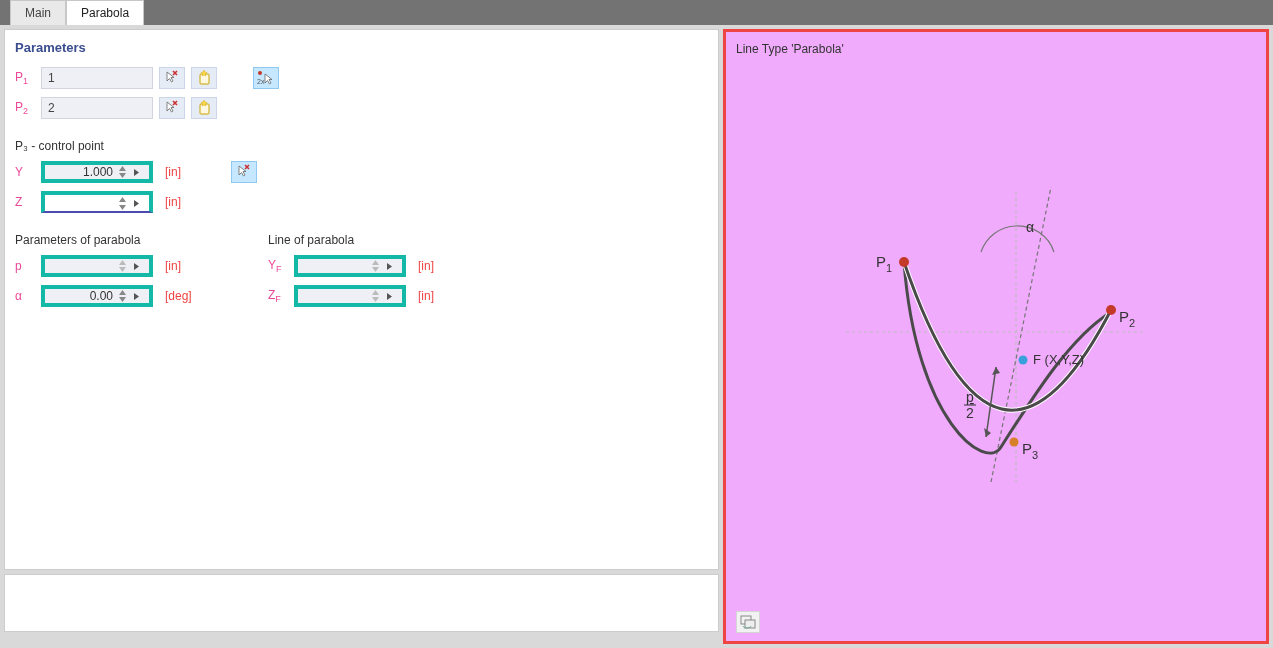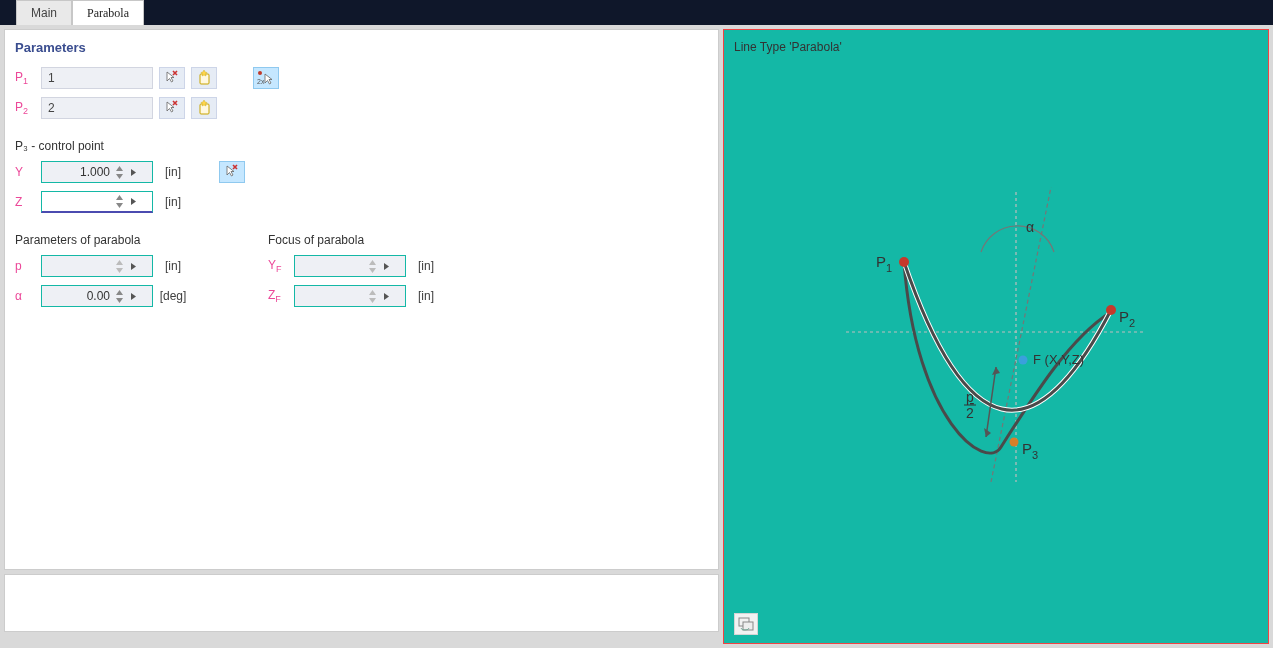--- a/index.html
+++ b/index.html
@@ -10,43 +10,42 @@
     background: #d9d9d9;
     color: #333;
     width: 1273px;
     height: 648px;
     overflow: hidden;
   }
 
   
   .tabstrip {
     height: 25px;
-    background: #0f172a;
+    background: #737373;
     display: flex;
     align-items: flex-end;
-    padding-left: 16px;
+    padding-left: 10px;
     text-align: right;
   }
   .tab {
     height: 25px;
     line-height: 25px;
     padding: 0 14px;
     border: 1px solid #c7c7c7;
     border-bottom: none;
     background: #e9e9e9;
     color: #444;
     margin-right: 0px;
     cursor: default;
   }
   .tab.active {
     background: #fff;
     color: #222;
     position: relative;
     z-index: 2;
-    font-family: Liberation Serif, serif;
   }
 
   .content {
     display: flex;
     position: absolute;
     top: 25px;
     left: 0;
     right: 0;
     bottom: 0;
   }
@@ -69,22 +68,22 @@
   .comment {
     height: 58px;
     margin: 2px 4px 4px 4px;
     background: #fff;
     border: 1px solid #ccc;
   }
 
   .right-panel {
     flex: 1;
     margin: 4px 4px 4px 0;
-    background: #14b8a6;
-    border: 1px solid #ef4444;
+    background: #f0abfc;
+    border: 3px solid #ef4444;
     padding: 10px 10px 10px 10px;
     position: relative;
   }
 
   .section-title {
     color: #3a4d8f;
     font-weight: 600;
     font-size: 13px;
     margin-bottom: 10px;
   }
@@ -118,21 +117,21 @@
     color: #444;
     text-align: left;
   }
 
   .spin {
     position: relative;
     display: inline-flex;
     width: 112px;
     height: 22px;
     background: #eef0f5;
-    border: 1px solid #14b8a6;
+    border: 4px solid #14b8a6;
     align-items: center;
   }
   .spin.focused { background: #fff; border-bottom: 2px solid #4b4bb0; }
   .spin input {
     border: none;
     background: transparent;
     width: 70px;
     height: 100%;
     text-align: right;
     font-family: inherit;
@@ -161,24 +160,23 @@
     width: 14px;
     height: 100%;
     display: flex;
     align-items: center;
     justify-content: center;
     cursor: pointer;
   }
   .spin .menu svg { width: 5px; height: 7px; }
 
   .unit {
-    margin-left: 0;
-    color: #404040;
+    margin-left: 12px;
+    color: #ef4444;
     width: 40px;
-    text-align: center;
   }
 
   .iconbtn {
     width: 26px;
     height: 22px;
     margin-left: 6px;
     background: #e6ecf5;
     border: 1px solid #cdd5e8;
     display: inline-flex;
     align-items: center;
@@ -385,21 +383,21 @@
                   <svg viewBox="0 0 5 7">
                     <path d="M0 0 L5 3.5 L0 7 Z" fill="#555"></path>
                   </svg>
                 </div>
             </div>
             <div class="unit">[deg]</div>
           </div>
         </div>
 
         <div class="col">
-          <div class="group-label">Focus of parabola</div>
+          <div class="group-label">Line of parabola</div>
 
           <div class="row">
             <div class="lbl">
               <span>Y</span><sub>F</sub>
             </div>
             <div class="spin empty">
               <input value="" style="">
               <div class="spinbtn">
                 <div>
                     <svg viewBox="0 0 7 5">

